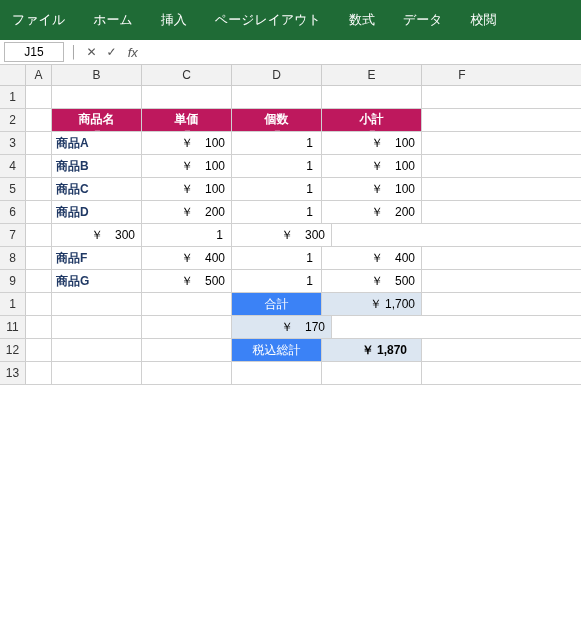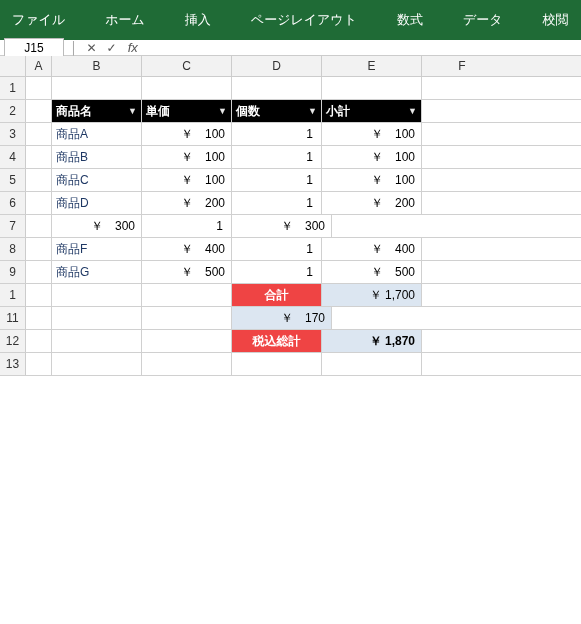--- a/index.html
+++ b/index.html
@@ -4,36 +4,36 @@
   <style>
     * { margin: 0; padding: 0; box-sizing: border-box; }
     body { font-family: 'Meiryo', 'MS Gothic', sans-serif; font-size: 13px; background: #fff; width: 581px; }
 
     
     .menubar {
       background: #1f6b36;
       color: white;
       display: flex;
       padding: 20px 8px;
-      gap: 32px;
+      gap: 20px;
       height: 32px;
       align-items: center;
     }
     .menubar-item {
       cursor: pointer;
       padding: 2px 4px;
       font-size: 13px;
     }
 
     
     .formula-bar {
       display: flex;
       align-items: center;
       border-bottom: 1px solid #ccc;
-      height: 16px;
+      height: 25px;
       padding: 0 4px;
       gap: 4px;
       background: #fff;
     }
     .cell-ref-box {
       width: 60px;
       border: 1px solid #bbb;
       padding: 2px 4px;
       font-size: 12px;
       text-align: center;
@@ -118,54 +118,55 @@
     }
     .cell-a { width: 26px; min-width: 26px; }
     .cell-b { width: 90px; min-width: 90px; }
     .cell-c { width: 90px; min-width: 90px; }
     .cell-d { width: 90px; min-width: 90px; }
     .cell-e { width: 100px; min-width: 100px; }
     .cell-f { width: 80px; min-width: 80px; border-right: none; }
 
     
     .table-header {
-      background: #000000;
+      background: #be185d;
       color: white;
       font-weight: bold;
       justify-content: space-between;
+      flex-direction: column;
     }
     .header-label {
       flex: 1;
     }
     .dropdown-arrow {
       font-size: 9px;
       color: rgba(255,255,255,0.9);
       margin-left: 2px;
     }
 
     
-    .data-label { color: #1f3864; font-weight: normal; }
+    .data-label { color: #1f3864; font-weight: bold; }
     .data-yen { justify-content: flex-end; padding-right: 6px; }
 
     
     .summary-label-cell {
-      background: #ef4444;
+      background: #3b82f6;
       color: white;
-      font-weight: bold;
+      font-weight: normal;
       justify-content: center;
     }
     .summary-value-cell {
       background: #dce6f1;
       justify-content: flex-end;
       padding-right: 6px;
     }
     .summary-total-cell {
       background: #dce6f1;
       justify-content: flex-end;
-      padding-right: 6px;
+      padding-right: 14px;
       font-weight: bold;
     }
     .empty-cell { background: #fff; }
   </style>
 </head>
 <body>
 
 <div class="menubar">
   <span class="menubar-item">ファイル</span>
   <span class="menubar-item">ホーム</span>

